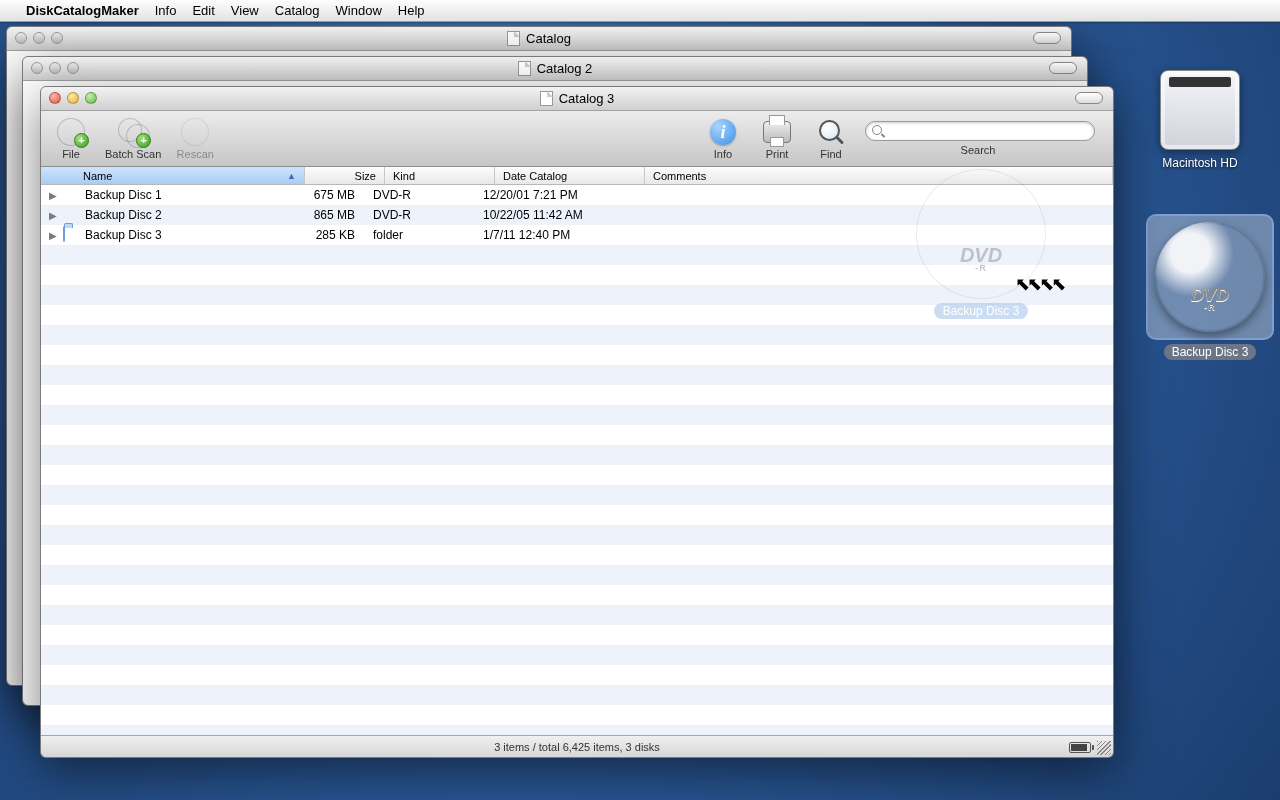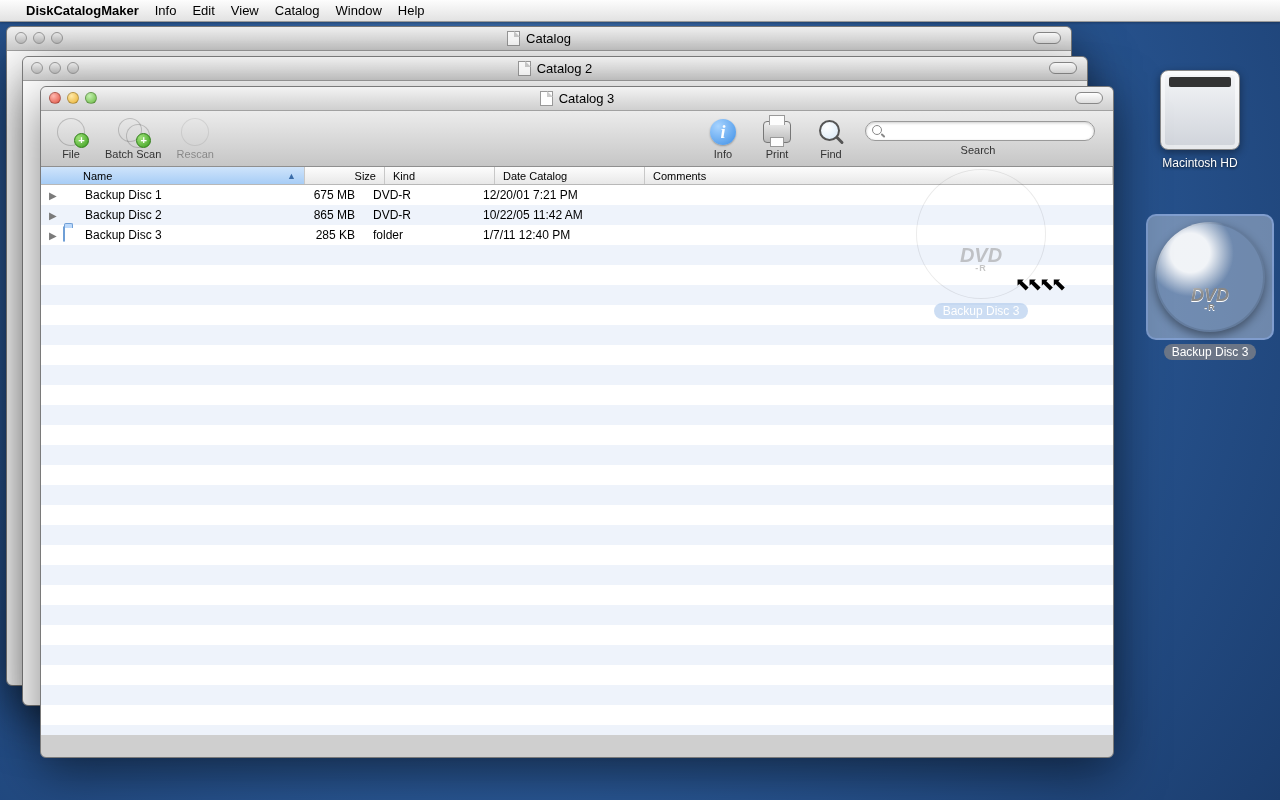--- a/index.html
+++ b/index.html
@@ -300,13 +300,18 @@
     </div>
 
   <div class="ghost" style="left:870px;top:82px">
     <div class="gd">
         <div class="brand"><span>DVD</span><small>-R</small></div>
       </div>
     <span class="gl">Backup Disc 3</span>
   </div>
   <div class="cursor" style="left:974px;top:186px">⬉⬉⬉⬉</div>
 
+  <div class="status">
+    <span>3 items / total 6,425 items, 3 disks</span>
+    <span class="batt"></span>
+    <span class="grow"></span>
+  </div>
 </div>
 
 </body></html>

